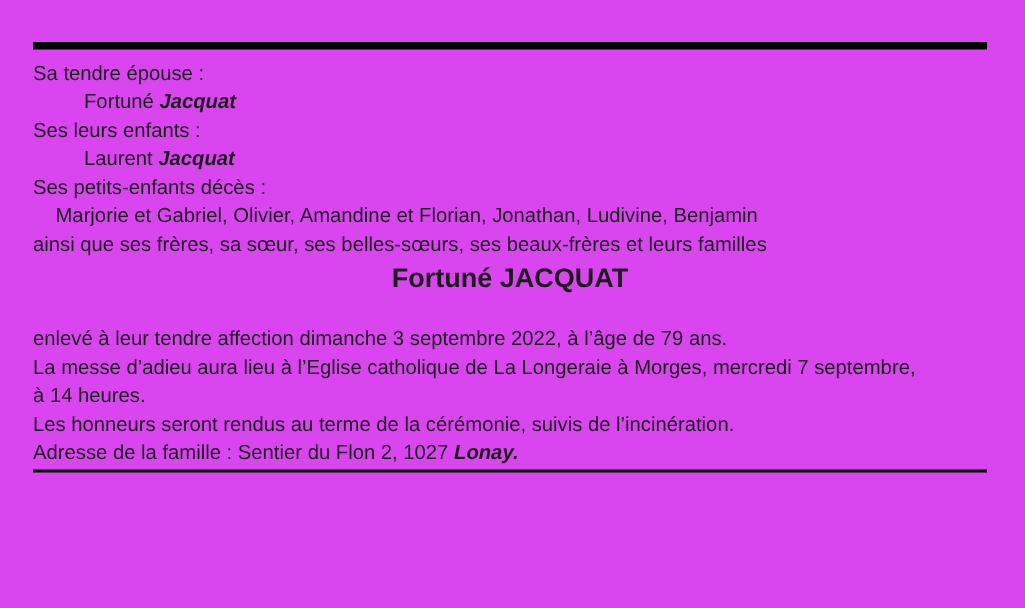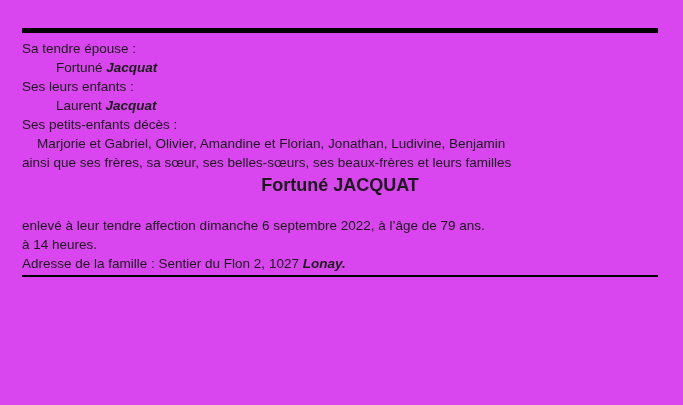--- a/index.html
+++ b/index.html
@@ -70,25 +70,27 @@
 
     <div class="line indent-0"><span>Ses petits-enfants décès :</span><span class="b"></span></div>
 
     <div class="line indent-2"><span>Marjorie et Gabriel, Olivier, Amandine et Florian, Jonathan, Ludivine, Benjamin</span><span class="b"></span></div>
 
     <div class="line indent-0"><span>ainsi que ses frères, sa sœur, ses belles-sœurs, ses beaux-frères et leurs familles</span><span class="b"></span></div>
 
 
     <div class="title">Fortuné JACQUAT</div>
 
-    <div class="line indent-0"><span>enlevé à leur tendre affection dimanche 6 septembre 2022, à l’âge de 79 ans.</span><span class="b"></span></div>
+    <div class="line indent-0"><span>enlevé à leur tendre affection dimanche 3 septembre 2022, à l’âge de 79 ans.</span><span class="b"></span></div>
 
+    <div class="line indent-0"><span>La messe d’adieu aura lieu à l’Eglise catholique de La Longeraie à Morges, mercredi 7 septembre,</span><span class="b"></span></div>
 
     <div class="line indent-0"><span>à 14 heures.</span><span class="b"></span></div>
 
+    <div class="line indent-0"><span>Les honneurs seront rendus au terme de la cérémonie, suivis de l’incinération.</span><span class="b"></span></div>
 
     <div class="line indent-0"><span>Adresse de la famille : Sentier du Flon 2, 1027 </span><span class="b">Lonay.</span></div>
 
   </div>
 
   <div class="rule rule-bottom"></div>
 
 </div>
 
 </body></html>

